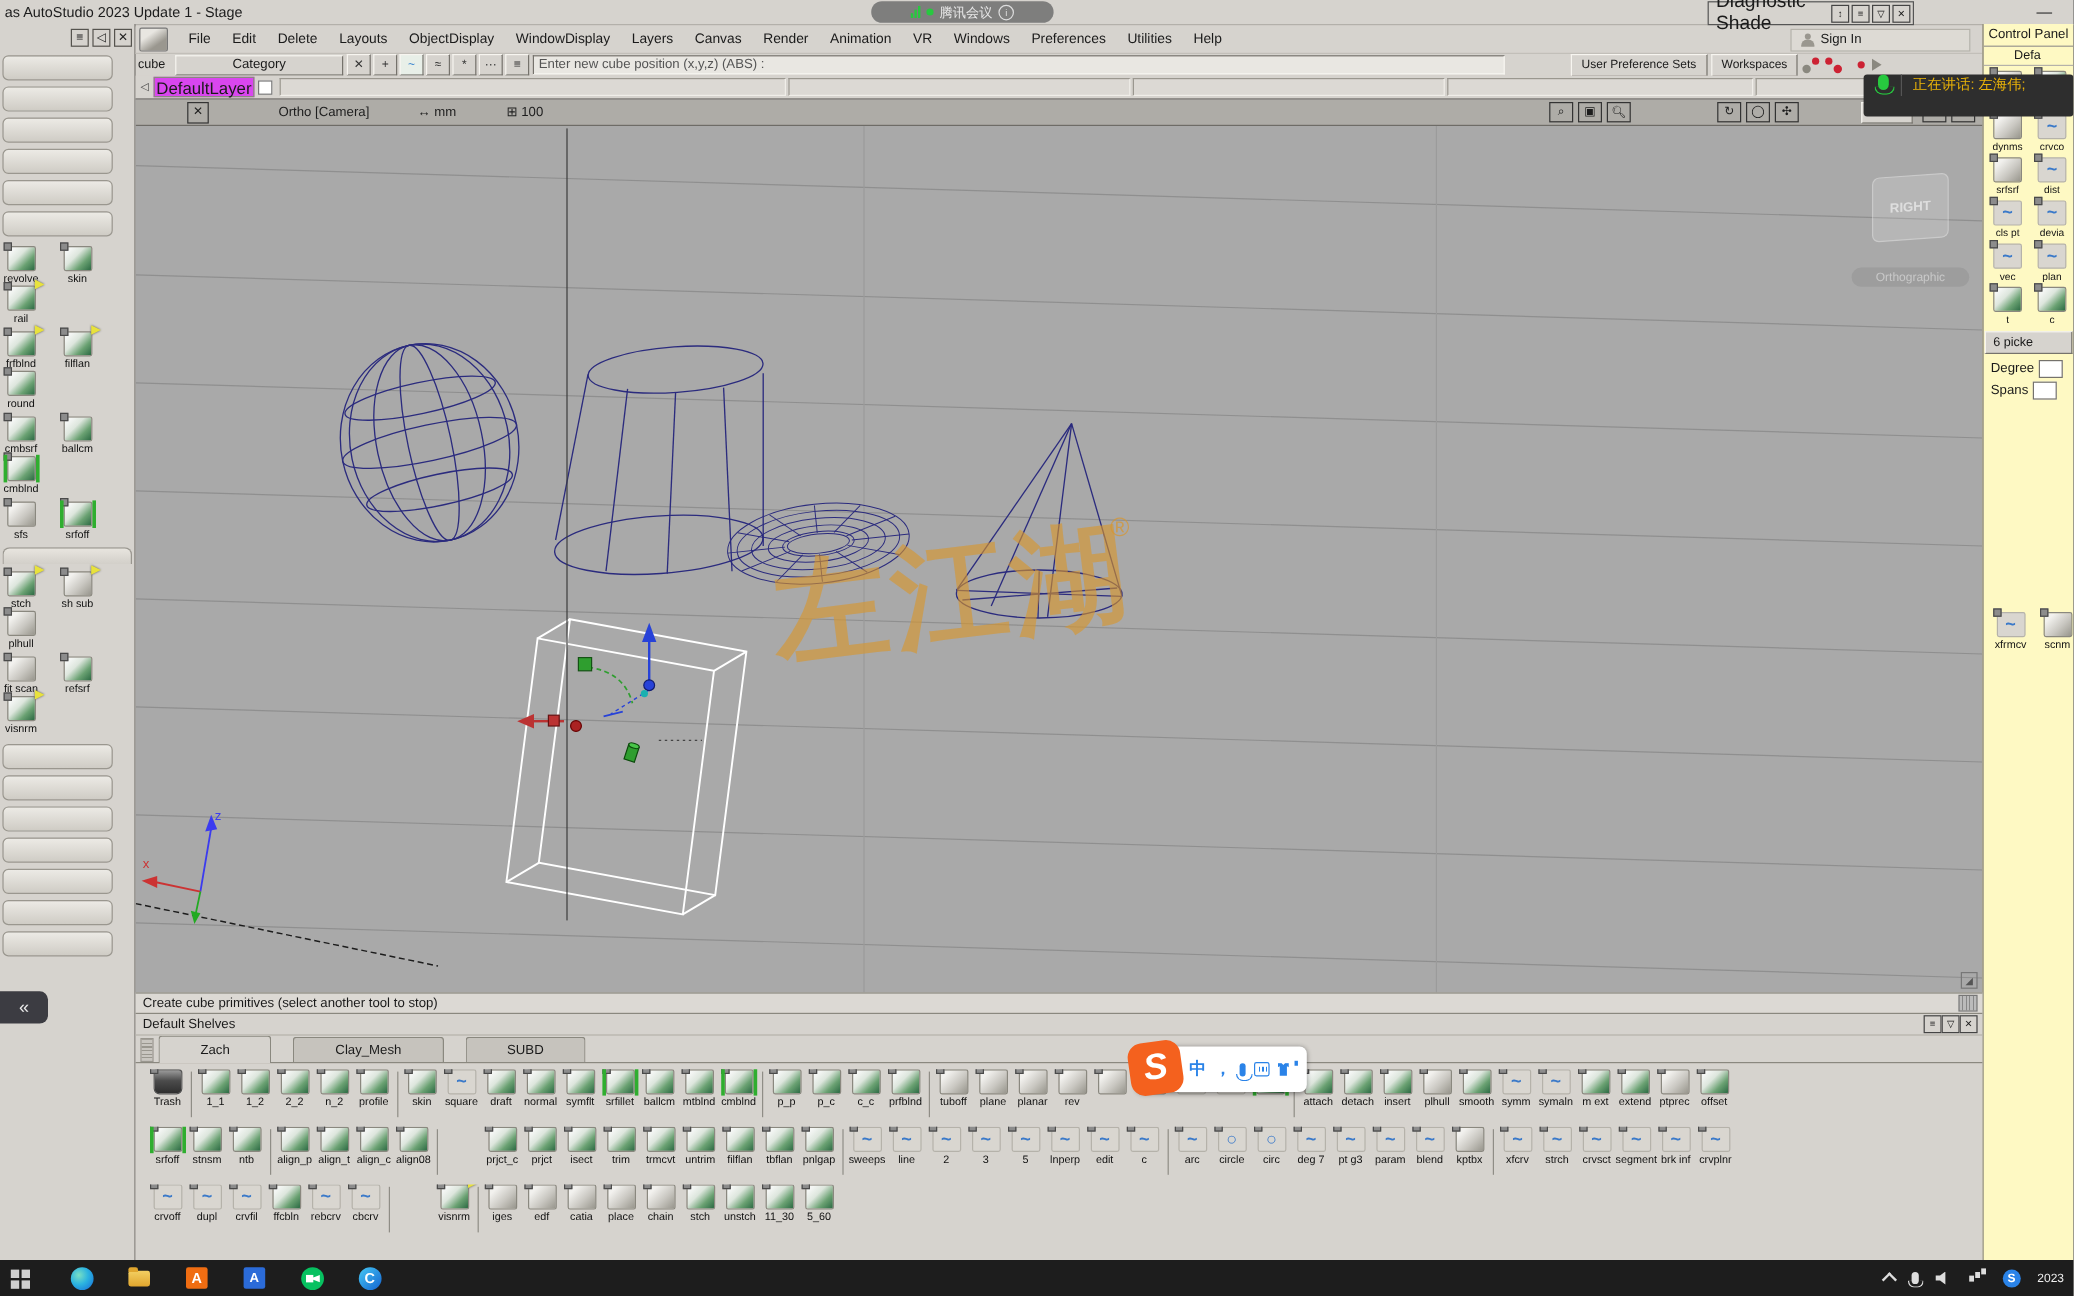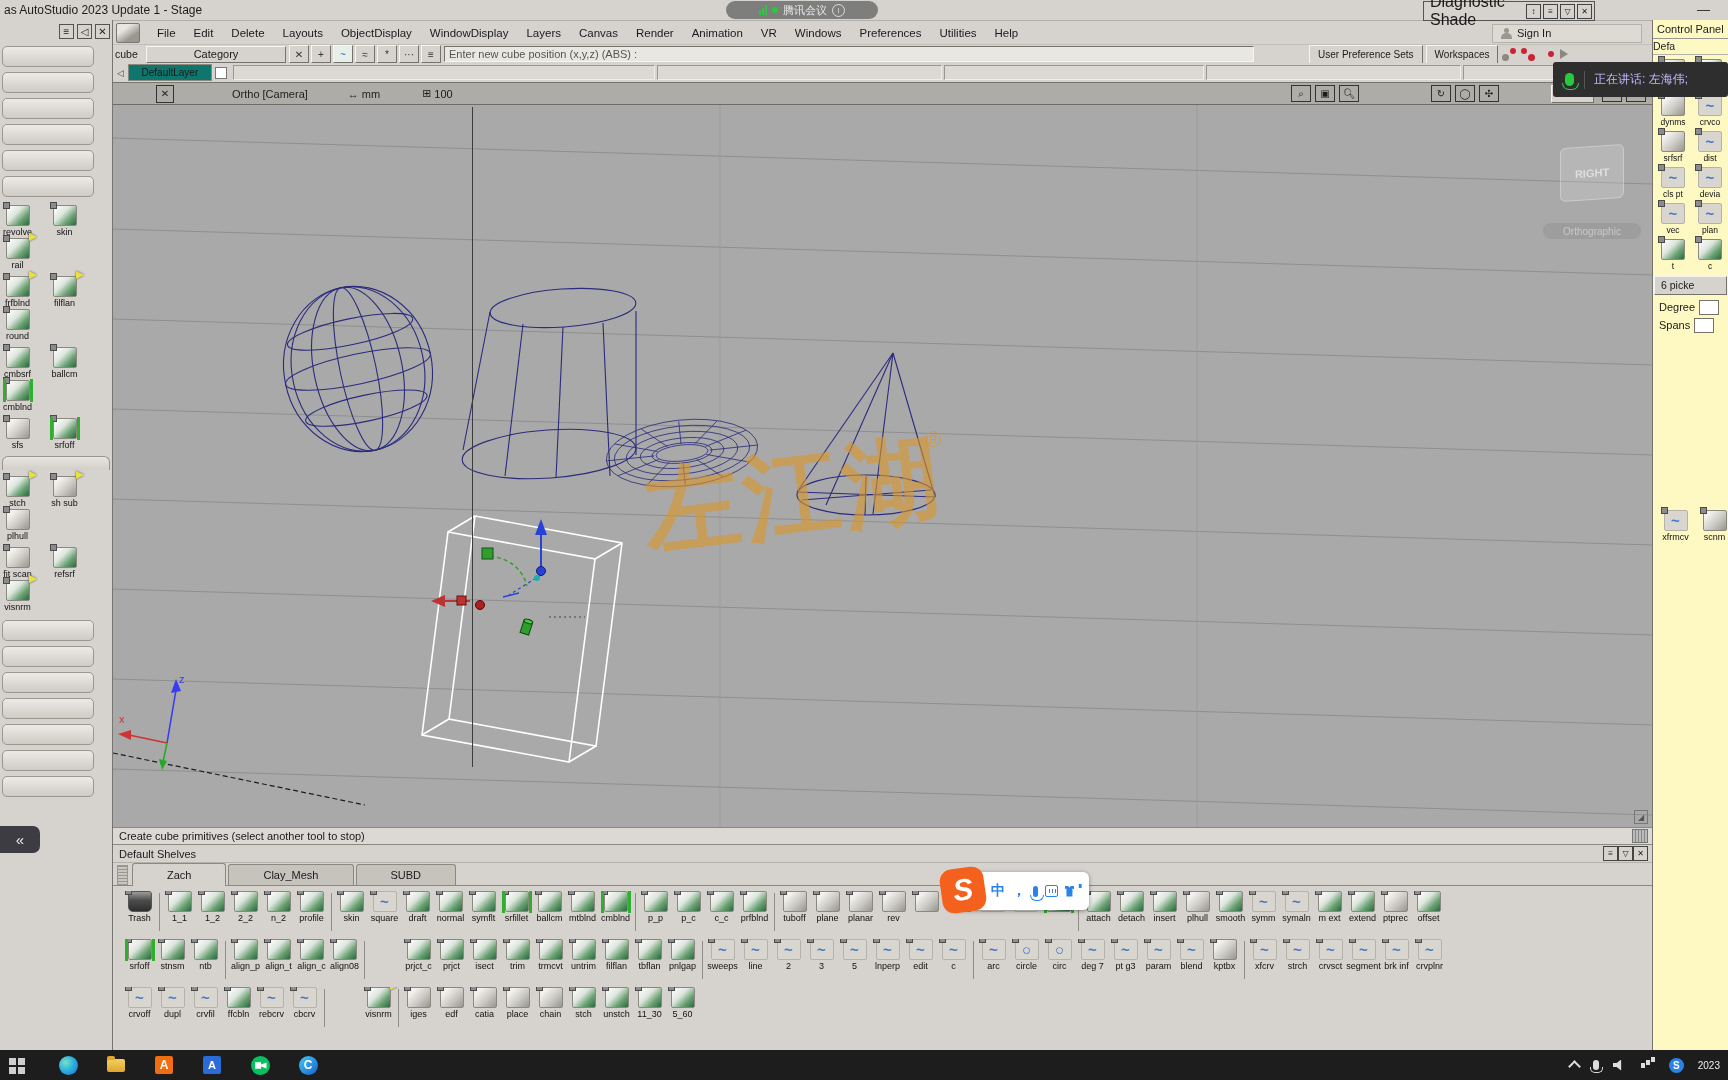--- a/index.html
+++ b/index.html
@@ -59,21 +59,21 @@
   .pbtn.active{background:#e8efe8;color:#2277cc}
   #prompt-input{flex:0 0 800px;height:14px;font-size:11px;color:#555;padding:0 4px;background:#e9e7e2;
     border:1px solid;border-color:#75726c #f7f5f0 #f7f5f0 #75726c;font-family:inherit}
   .txtbtn{height:17px;display:flex;align-items:center;justify-content:center;font-size:10px;padding:0 8px;white-space:nowrap}
   .brushic{width:16px;height:15px;position:relative;border-radius:2px}
   .brushic i{position:absolute;width:6px;height:6px;border-radius:50%;background:#c23;top:1px;right:1px}
   .brushic u{position:absolute;width:7px;height:7px;border-radius:50%;background:#8a887f;bottom:1px;left:1px}
   #flyout-arrow{width:0;height:0;border-top:5px solid transparent;border-bottom:5px solid transparent;border-left:8px solid #8a887f;margin-left:2px}
   #layerbar{left:113px;top:63px;width:1539px;height:19px;display:flex;align-items:center;box-sizing:border-box;background:#d6d3ce}
   #layer-left-arrow{font-size:9px;color:#444;padding:0 4px}
-  #default-layer{width:82px;height:15px;background:#0f766e;border:1px solid #8a887f;display:flex;align-items:center;justify-content:center;font-size:10px}
+  #default-layer{width:82px;height:15px;background:#d946ef;border:1px solid #8a887f;display:flex;align-items:center;justify-content:center;font-size:14px}
   #layer-check{width:10px;height:10px;background:#fff;border:1px solid #777;margin:0 6px 0 3px}
   .layer-seg{height:13px;background:#dcd9d4;border:1px solid;border-color:#9a978f #f0eee9 #f0eee9 #9a978f;margin-right:2px}
   
   #viewport{left:113px;top:82px;width:1539px;height:745px;background:#a9a9a9;overflow:hidden;border-top:1px solid #77756f}
   #vp-head{position:absolute;left:0;top:0;width:100%;height:22px;background:#aeaca7;border-bottom:1px solid #6e6c67;
     display:flex;align-items:center;font-size:11px;color:#1d1d1d;box-sizing:border-box;z-index:5}
   #vp-close{margin-left:43px;width:16px;height:16px;border:1px solid #333;display:flex;align-items:center;justify-content:center;font-size:10px}
   .vpico{width:18px;height:15px;border:1px solid #333;display:flex;align-items:center;justify-content:center;font-size:10px;margin-left:4px;background:transparent}
   #vp-canvas{position:absolute;left:0;top:22px;width:1539px;height:723px}
   #construction-line{position:absolute;left:359px;top:2px;width:1px;height:660px;background:#3c3c3c}
@@ -82,48 +82,48 @@
   #wm-reg{position:absolute;left:812px;top:322px;font-size:22px;color:rgba(216,150,44,.7);z-index:3}
   #view-cube{position:absolute;left:1447px;top:41px;width:62px;height:52px;background:rgba(255,255,255,.16);
     border:1px solid rgba(255,255,255,.28);border-radius:6px;display:flex;align-items:center;justify-content:center;
     color:rgba(255,255,255,.55);font-weight:bold;font-size:11px;transform:skewY(-4deg);z-index:2}
   #ortho-pill{position:absolute;left:1430px;top:118px;width:98px;height:16px;border-radius:8px;background:rgba(130,130,130,.3);
     color:rgba(235,235,235,.55);display:flex;align-items:center;justify-content:center;font-size:10px;z-index:2}
   #vp-grip{position:absolute;right:4px;bottom:4px;width:12px;height:12px;border:1px solid #777;color:#555;font-size:8px;display:flex;align-items:center;justify-content:center}
   
   #cpanel{left:1652px;top:20px;width:76px;height:1030px;background:#fef9c3;border-left:1px solid #77756f;box-sizing:border-box;overflow:hidden}
   #cp-title{height:18px;line-height:18px;border-bottom:1px solid #9a978f;padding-left:4px;white-space:nowrap;font-size:11px}
-  #cp-sub{height:15px;line-height:15px;text-align:left;padding-right:2px;border-bottom:1px solid #b5b2aa;white-space:nowrap;font-size:10.5px}
+  #cp-sub{height:15px;line-height:15px;text-align:center;padding-right:2px;border-bottom:1px solid #b5b2aa;white-space:nowrap;font-size:10.5px}
   #cp-tools{display:grid;grid-template-columns:37px 37px;padding:4px 0 2px 2px;row-gap:4px}
   #cp-tools .itm{width:36px}
   #cp-tools .lbl{font-size:8.5px}
   .cp-bar{height:17px;border:1px solid;border-color:#f7f5f0 #75726c #75726c #f7f5f0;margin:3px 1px;line-height:16px;white-space:nowrap;padding-left:6px;font-size:10.5px;background:#d6d3ce}
   .cp-field{display:flex;align-items:center;height:18px;padding-left:6px;gap:4px}
   .cp-field .fin{width:18px;height:13px;background:#fff;border:1px solid #75726c}
   #cp-display{margin-top:4px;border-top:1px solid #9a978f}
   .cp-sec-h{height:18px;line-height:18px;background:#cdcac4;border-bottom:1px solid #b5b2aa;padding-left:4px;white-space:nowrap}
   .cp-row{height:21px;line-height:21px;text-align:center;white-space:nowrap;overflow:hidden;font-size:11px}
   .cp-crow{height:21px;line-height:21px;padding-left:4px;white-space:nowrap;font-size:11px}
   #cp-lower{display:flex;gap:6px;padding:6px 0 0 6px;margin-top:170px}
   
-  #toast{left:1553px;top:62px;width:175px;height:35px;background:#2e2e2e;border-radius:3px;display:flex;align-items:center;z-index:70;color:#c4b5fd;font-size:12px}
+  #toast{left:1553px;top:62px;width:175px;height:35px;background:#2e2e2e;border-radius:3px;display:flex;align-items:flex-start;z-index:70;color:#eab308;font-size:12px}
   #toast .mic{width:9px;height:13px;background:#27c93f;border-radius:5px;margin:0 10px 0 12px;position:relative}
   #toast .mic::after{content:"";position:absolute;left:-3px;bottom:-4px;width:15px;height:6px;border:1.5px solid #27c93f;border-top:none;border-radius:0 0 7px 7px}
   #toast .sep{width:1px;height:18px;background:#555;margin-right:9px}
   
   #statusline{left:113px;top:827px;width:1539px;height:18px;background:#dcd9d4;border-top:1px solid #8a887f;border-bottom:1px solid #8a887f;
     display:flex;align-items:center;padding-left:6px;box-sizing:border-box;font-size:11px}
   #status-grip{margin-left:auto;margin-right:4px;width:14px;height:12px;border:1px solid #777;background:repeating-linear-gradient(90deg,#bbb 0 2px,#888 2px 3px)}
   #shelves{left:113px;top:845px;width:1539px;height:205px;background:#d6d3ce;box-sizing:border-box}
   #shelf-titlebar{height:17px;display:flex;align-items:center;border-bottom:1px solid #b5b2aa;padding:0 4px}
   #shelf-titlebar .t{flex:1;padding-left:2px;font-size:11px}
   #shelf-tabs{height:22px;display:flex;align-items:flex-end;padding-left:4px;border-bottom:1px solid #8a887f}
   .shelf-grip{width:9px;height:18px;margin-right:4px;background:repeating-linear-gradient(0deg,#c9c6c0 0 2px,#9a978f 2px 3px);border:1px solid #9a978f}
   .shelf-tab{height:20px;padding:0 34px;display:flex;align-items:center;border:1px solid #8a887f;border-bottom:none;
-    border-radius:3px 3px 0 0;background:#c6c3bd;font-size:11px;margin-right:2px}
+    border-radius:3px 3px 0 0;background:#c6c3bd;font-size:11px;margin-right:18px}
   .shelf-tab.active{background:#d6d3ce;height:22px;position:relative;top:1px}
   .shelf-rows{padding:5px 0 0 10px}
   .shelf-row{display:flex;align-items:flex-start;height:48px;overflow:hidden}
   .shelf-div{width:1px;background:#8f8d86;height:38px;margin:2px 3px 0 3px;flex:0 0 auto}
   .shelf-gap{flex:0 0 34px}
   
   #imebar{left:947px;top:872px;width:142px;height:38px;background:#fff;border-radius:6px;box-shadow:0 1px 4px rgba(0,0,0,.4);
     display:flex;align-items:center;gap:7px;padding-left:44px;box-sizing:border-box;z-index:50}
   #ime-logo{position:absolute;left:-6px;top:-4px;width:44px;height:44px;background:#f4611e;border-radius:12px;
     transform:rotate(-8deg);color:#fff;font-weight:bold;font-size:30px;font-style:italic;display:flex;align-items:center;justify-content:center}

